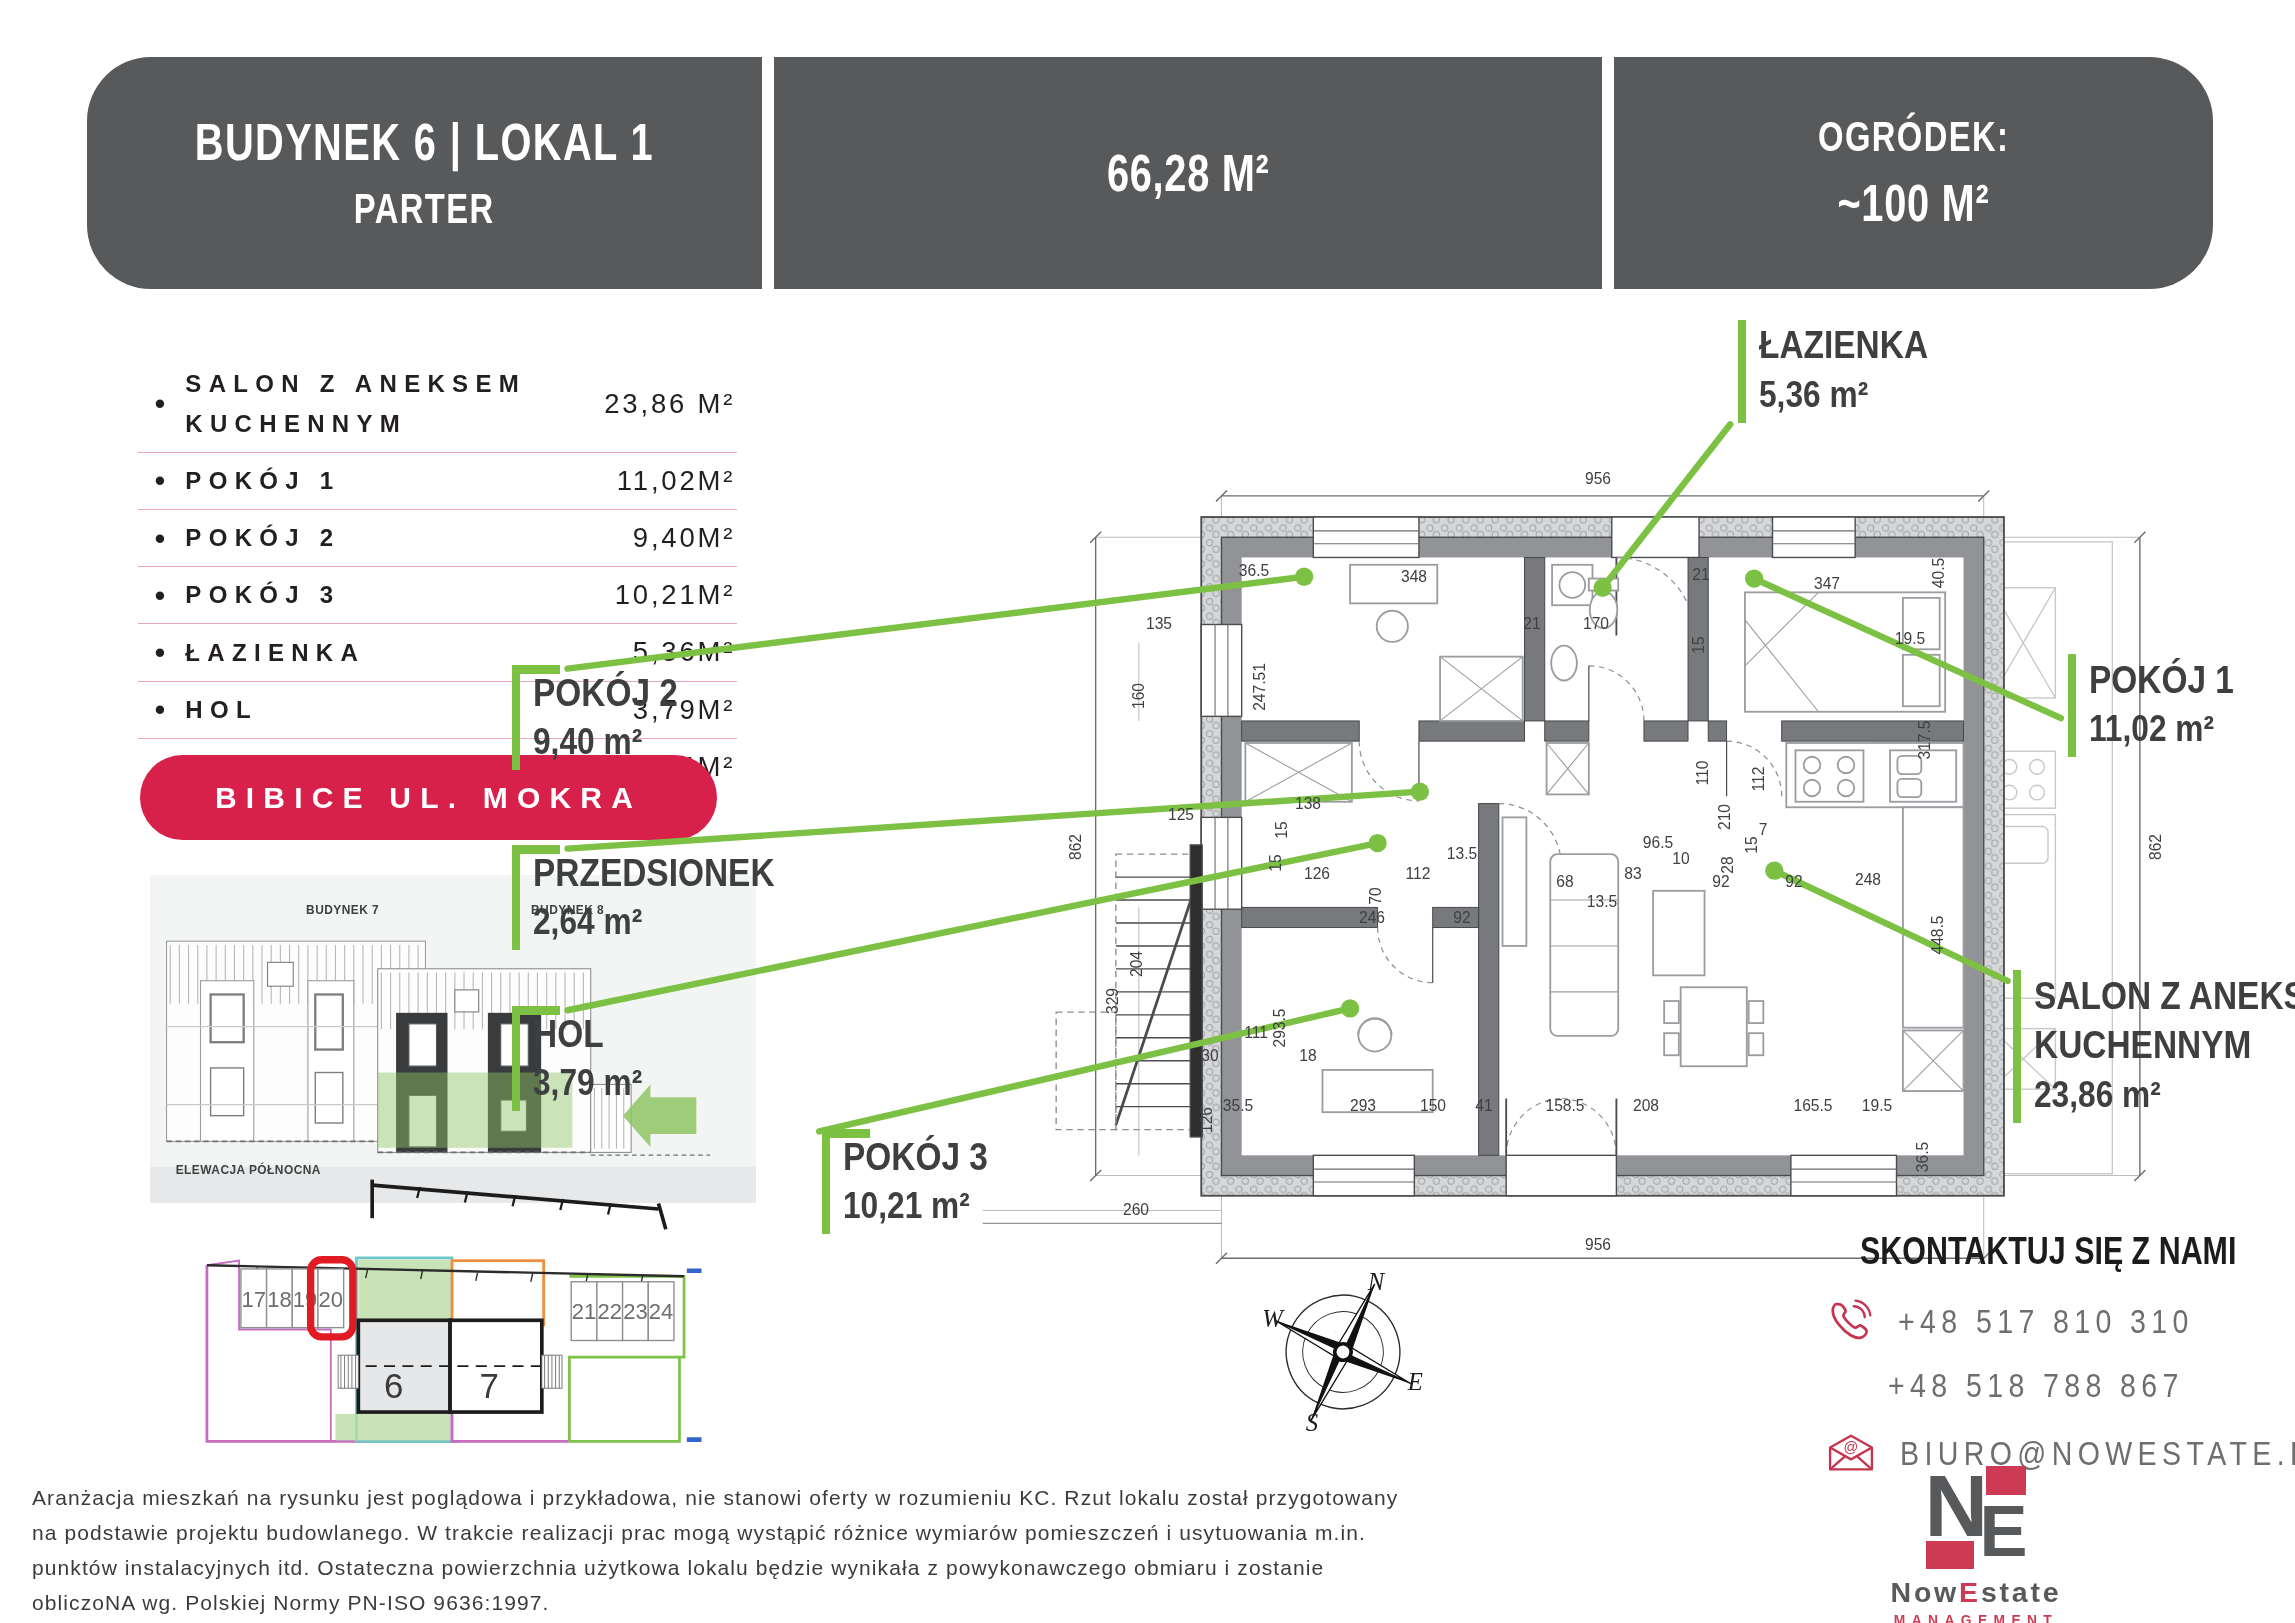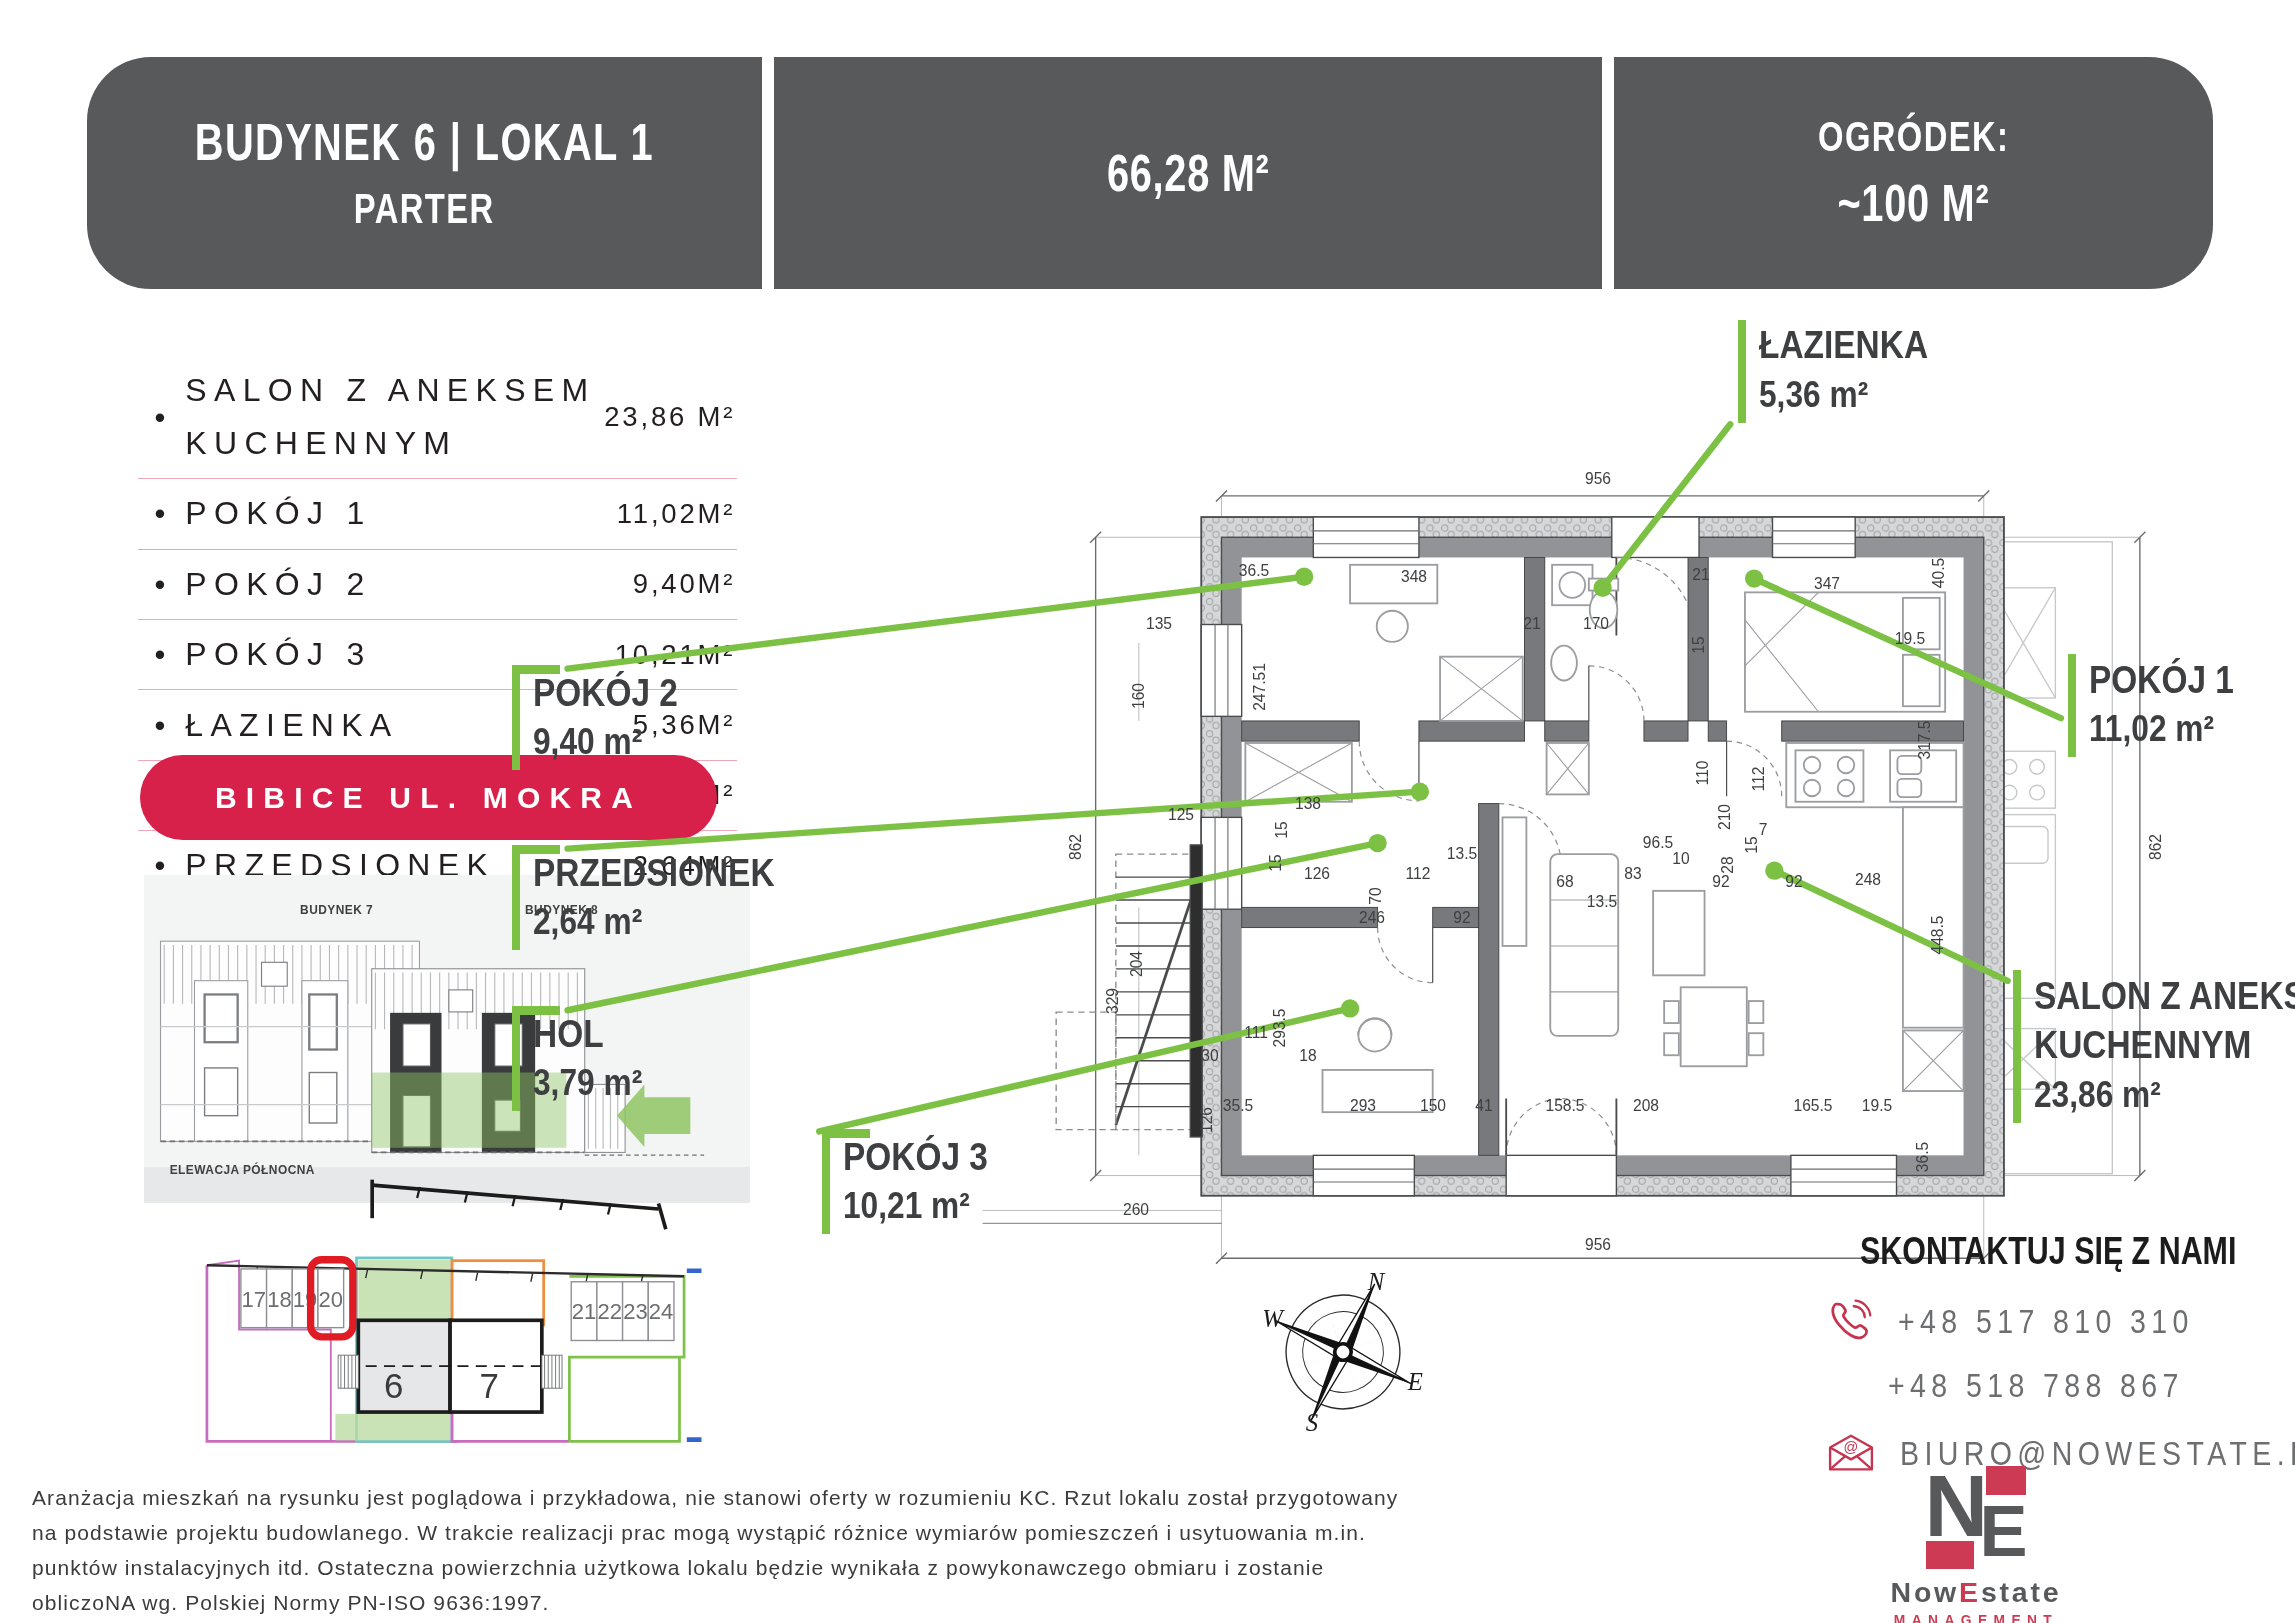--- a/index.html
+++ b/index.html
@@ -20,30 +20,30 @@
   .bdiv{width:12px;background:#ffffff;}
   .b-l1{font-size:51px;font-weight:700;letter-spacing:1.8px;}
   .b-l2{font-size:42px;font-weight:700;letter-spacing:1.8px;}
   .b-val{font-size:51px;font-weight:700;letter-spacing:0.9px;}
 
   
   .roomlist{left:138px;top:356px;width:599px;}
   .rrow{display:flex;align-items:center;padding:8.3px 1.8px 8.3px 16.5px;}
   .rrow:not(:last-child){border-bottom:1.8px solid #eca8b5;}
   .rbul{font-size:31px;margin-right:20px;line-height:1;}
-  .rname{font-size:32px;letter-spacing:7.3px;line-height:1.65;flex:1;}
+  .rname{font-size:24px;letter-spacing:7.3px;line-height:1.65;flex:1;font-weight:bold;}
   .rval{font-size:27.5px;letter-spacing:2.8px;white-space:nowrap;margin-left:7.3px;}
 
   
   .pill{left:140px;top:755px;width:577px;height:85px;background:#d8214a;border-radius:43px;
         display:flex;align-items:center;justify-content:center;color:#fff;font-size:30px;
         letter-spacing:9.2px;font-weight:700;}
 
   
-  .elev{left:144px;top:875px;width:606px;height:328px;background:#f3f4f4;}
+  .elev{left:150px;top:875px;width:606px;height:328px;background:#f3f4f4;}
   .elab{font-size:13px;font-weight:700;fill:#3f4041;letter-spacing:.5px;}
 
   
   .plan{left:0;top:303px;width:2296px;height:992px;}
   .plan svg{position:absolute;left:0;top:0;}
   .dim{position:absolute;font-size:15.6px;color:#3f4041;white-space:nowrap;transform:translate(-50%,-50%);}
   .dim.v{transform:translate(-50%,-50%) rotate(-90deg);}
   .callout{position:absolute;border-left:8.3px solid #7cc143;padding:1.8px 0 3.7px 13px;color:#3e3f41;}
   .callout.stub:before{content:"";position:absolute;left:-8.3px;top:-1.8px;width:48px;height:8.3px;background:#7cc143;}
   .cl{font-size:38px;font-weight:700;line-height:1.3;transform:scaleX(.88);transform-origin:left center;white-space:nowrap;}

